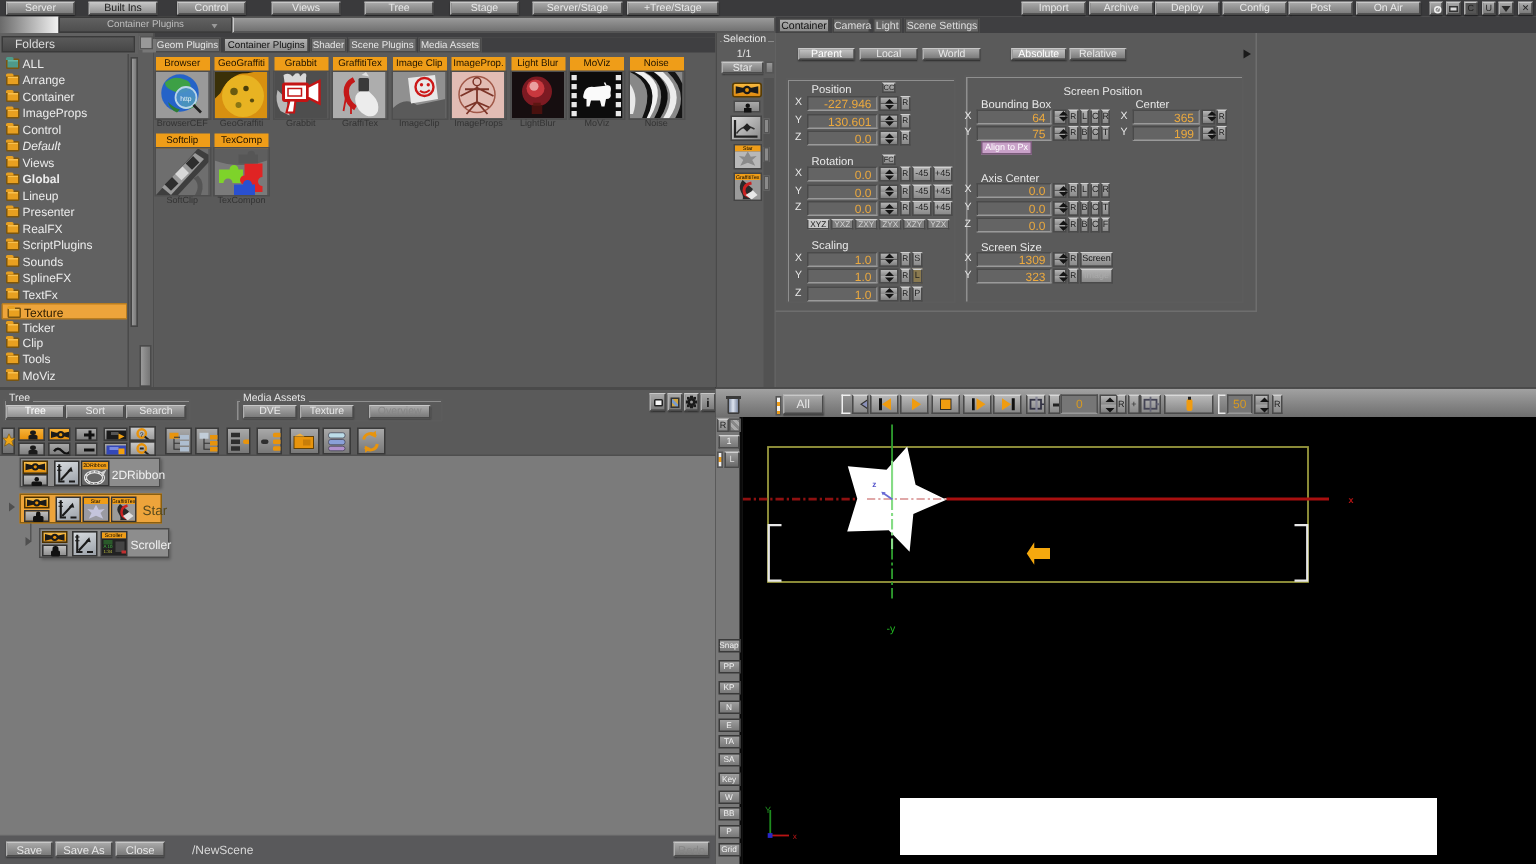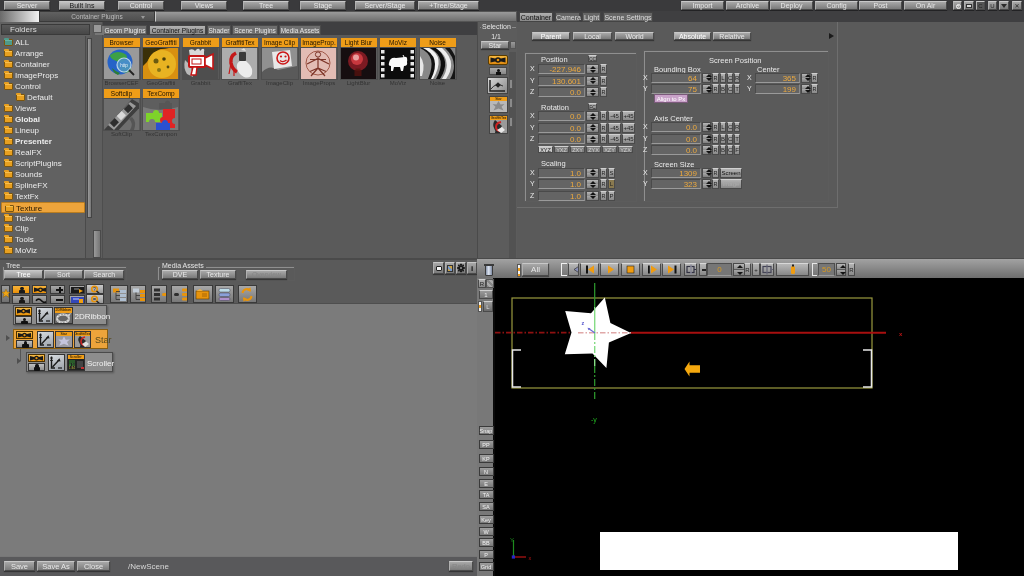--- a/index.html
+++ b/index.html
@@ -94,21 +94,21 @@
         <div class="abs" style="left:1px;top:33.910000000000004px;width:84px;height:11px;">
           <span class="abs" style="left:3px;top:2px;width:9px;height:7px;background:#e8a020;border-radius:1px;box-shadow:inset 0 1px 0 #f7c050;border:0.5px solid #7a5510;"></span>
           <span class="abs" style="left:3px;top:1px;width:5px;height:2px;background:#e8a020;border-radius:1px 1px 0 0;"></span>
           <span class="abs" style="left:14px;top:1px;font-size:8px;color:#ececec;white-space:nowrap;">ImageProps</span>
         </div>
         <div class="abs" style="left:1px;top:44.88px;width:84px;height:11px;">
           <span class="abs" style="left:3px;top:2px;width:9px;height:7px;background:#e8a020;border-radius:1px;box-shadow:inset 0 1px 0 #f7c050;border:0.5px solid #7a5510;"></span>
           <span class="abs" style="left:3px;top:1px;width:5px;height:2px;background:#e8a020;border-radius:1px 1px 0 0;"></span>
           <span class="abs" style="left:14px;top:1px;font-size:8px;color:#ececec;white-space:nowrap;">Control</span>
         </div>
-        <div class="abs" style="left:13px;top:55.85px;width:84px;height:11px;">
+        <div class="abs" style="left:1px;top:55.85px;width:84px;height:11px;font-style:italic;">
           <span class="abs" style="left:3px;top:2px;width:9px;height:7px;background:#e8a020;border-radius:1px;box-shadow:inset 0 1px 0 #f7c050;border:0.5px solid #7a5510;"></span>
           <span class="abs" style="left:3px;top:1px;width:5px;height:2px;background:#e8a020;border-radius:1px 1px 0 0;"></span>
           <span class="abs" style="left:14px;top:1px;font-size:8px;color:#ececec;white-space:nowrap;">Default</span>
         </div>
         <div class="abs" style="left:1px;top:66.82000000000001px;width:84px;height:11px;">
           <span class="abs" style="left:3px;top:2px;width:9px;height:7px;background:#e8a020;border-radius:1px;box-shadow:inset 0 1px 0 #f7c050;border:0.5px solid #7a5510;"></span>
           <span class="abs" style="left:3px;top:1px;width:5px;height:2px;background:#e8a020;border-radius:1px 1px 0 0;"></span>
           <span class="abs" style="left:14px;top:1px;font-size:8px;color:#ececec;white-space:nowrap;">Views</span>
         </div>
         <div class="abs" style="left:1px;top:77.79px;width:84px;height:11px;">
@@ -117,21 +117,21 @@
           <span class="abs" style="left:14px;top:1px;font-size:8px;color:#ececec;font-weight:bold;white-space:nowrap;">Global</span>
         </div>
         <div class="abs" style="left:1px;top:88.76px;width:84px;height:11px;">
           <span class="abs" style="left:3px;top:2px;width:9px;height:7px;background:#e8a020;border-radius:1px;box-shadow:inset 0 1px 0 #f7c050;border:0.5px solid #7a5510;"></span>
           <span class="abs" style="left:3px;top:1px;width:5px;height:2px;background:#e8a020;border-radius:1px 1px 0 0;"></span>
           <span class="abs" style="left:14px;top:1px;font-size:8px;color:#ececec;white-space:nowrap;">Lineup</span>
         </div>
         <div class="abs" style="left:1px;top:99.73px;width:84px;height:11px;">
           <span class="abs" style="left:3px;top:2px;width:9px;height:7px;background:#e8a020;border-radius:1px;box-shadow:inset 0 1px 0 #f7c050;border:0.5px solid #7a5510;"></span>
           <span class="abs" style="left:3px;top:1px;width:5px;height:2px;background:#e8a020;border-radius:1px 1px 0 0;"></span>
-          <span class="abs" style="left:14px;top:1px;font-size:8px;color:#ececec;white-space:nowrap;font-weight:bold;">Presenter</span>
+          <span class="abs" style="left:14px;top:1px;font-size:8px;color:#ececec;white-space:nowrap;">Presenter</span>
         </div>
         <div class="abs" style="left:1px;top:110.7px;width:84px;height:11px;">
           <span class="abs" style="left:3px;top:2px;width:9px;height:7px;background:#e8a020;border-radius:1px;box-shadow:inset 0 1px 0 #f7c050;border:0.5px solid #7a5510;"></span>
           <span class="abs" style="left:3px;top:1px;width:5px;height:2px;background:#e8a020;border-radius:1px 1px 0 0;"></span>
           <span class="abs" style="left:14px;top:1px;font-size:8px;color:#ececec;white-space:nowrap;">RealFX</span>
         </div>
         <div class="abs" style="left:1px;top:121.67px;width:84px;height:11px;">
           <span class="abs" style="left:3px;top:2px;width:9px;height:7px;background:#e8a020;border-radius:1px;box-shadow:inset 0 1px 0 #f7c050;border:0.5px solid #7a5510;"></span>
           <span class="abs" style="left:3px;top:1px;width:5px;height:2px;background:#e8a020;border-radius:1px 1px 0 0;"></span>
           <span class="abs" style="left:14px;top:1px;font-size:8px;color:#ececec;white-space:nowrap;">ScriptPlugins</span>

